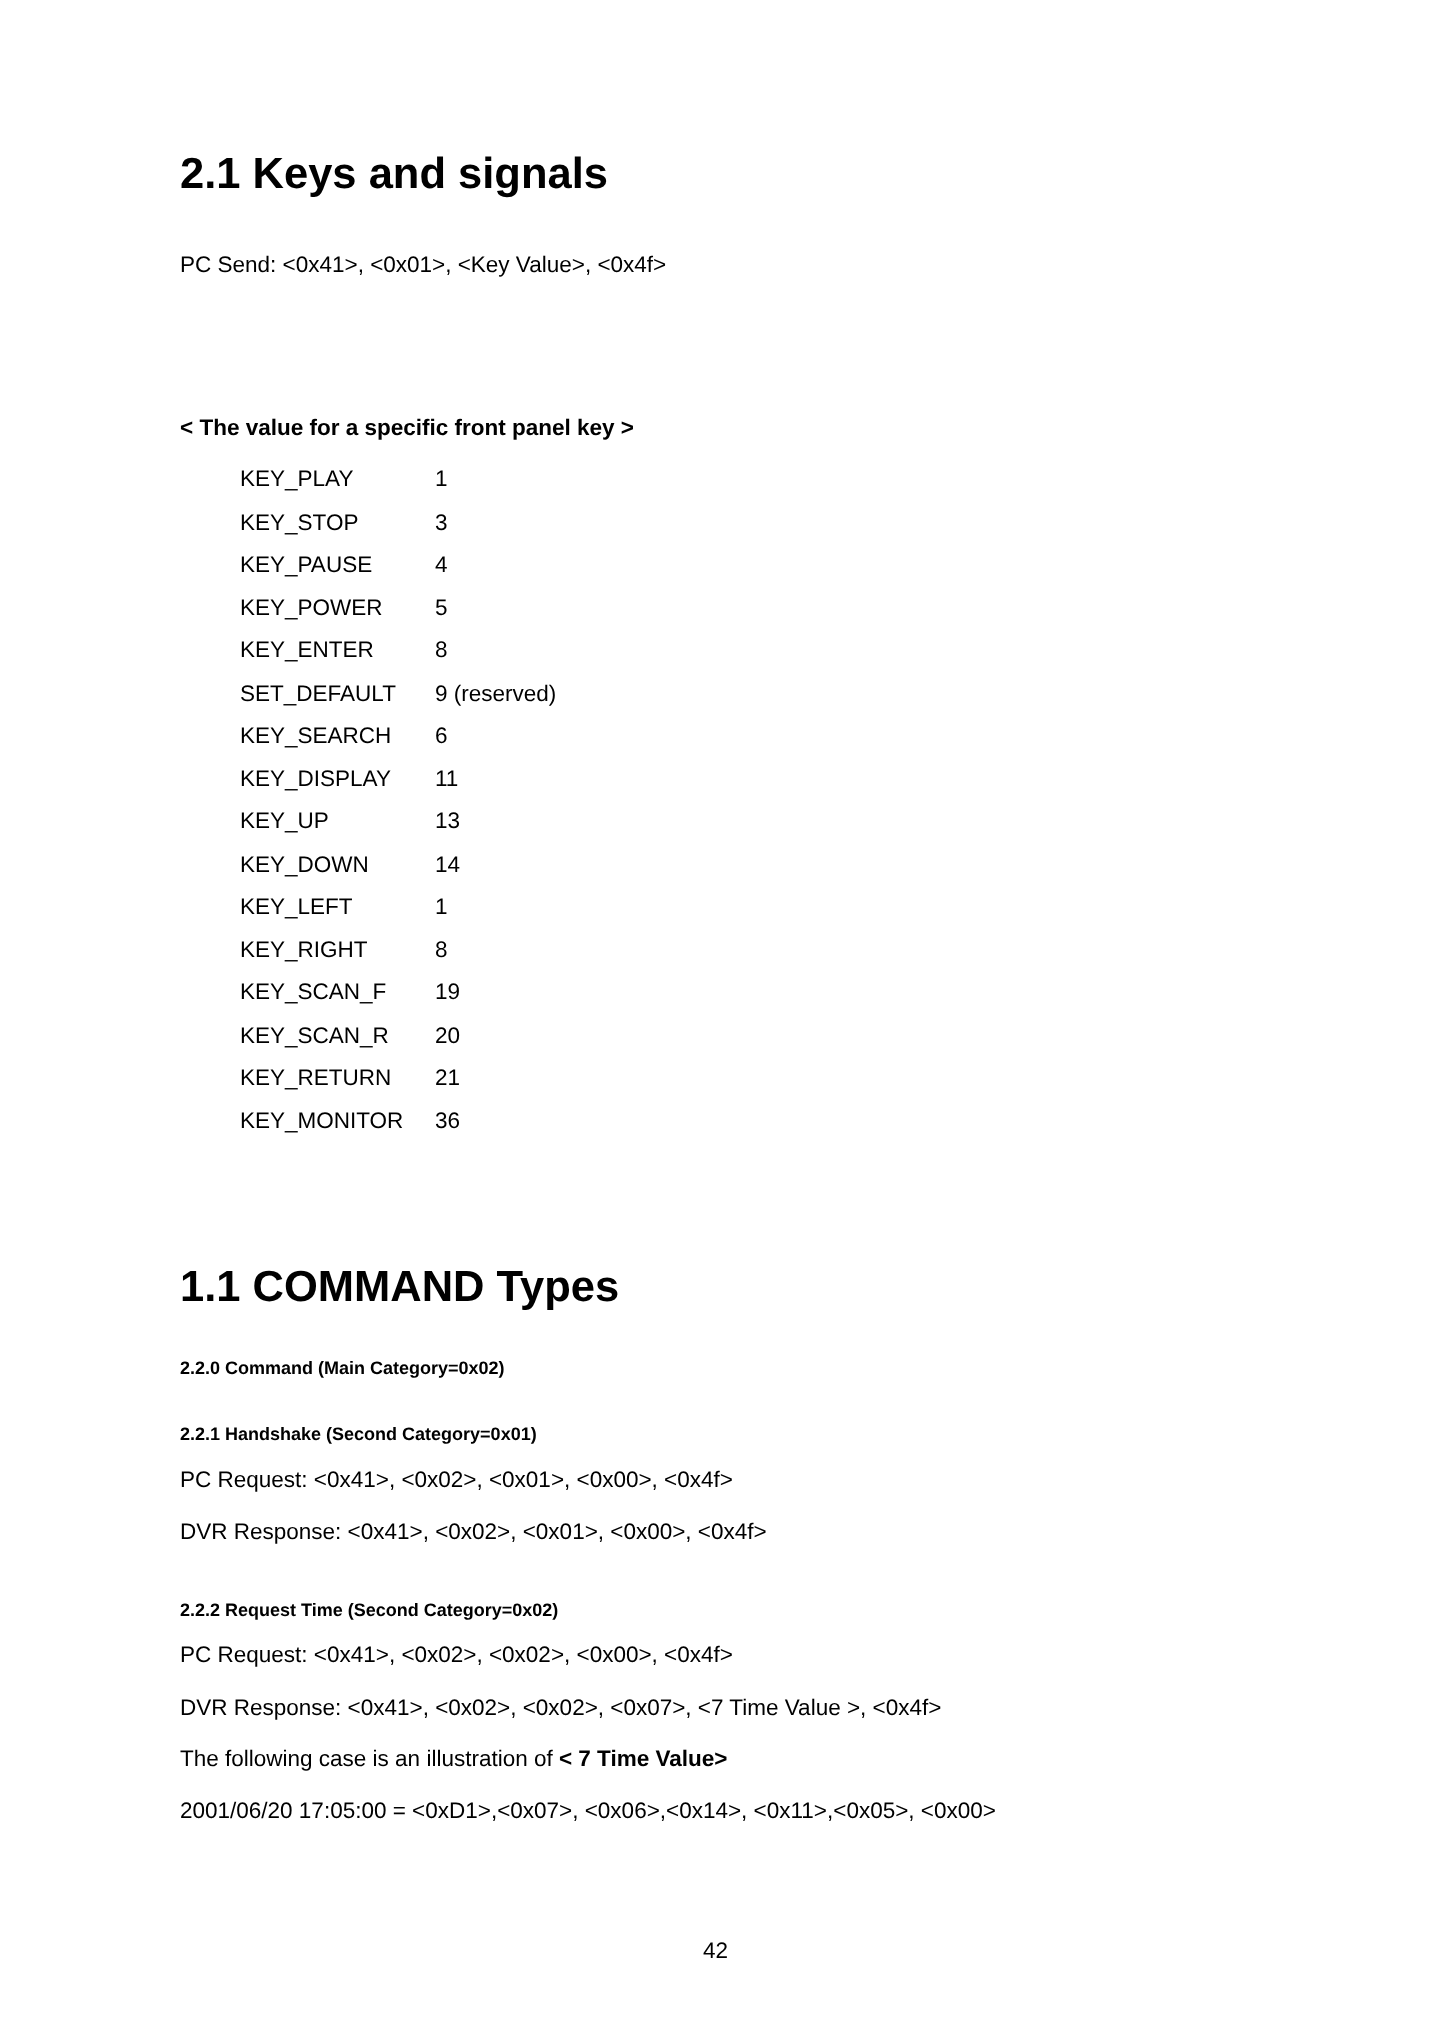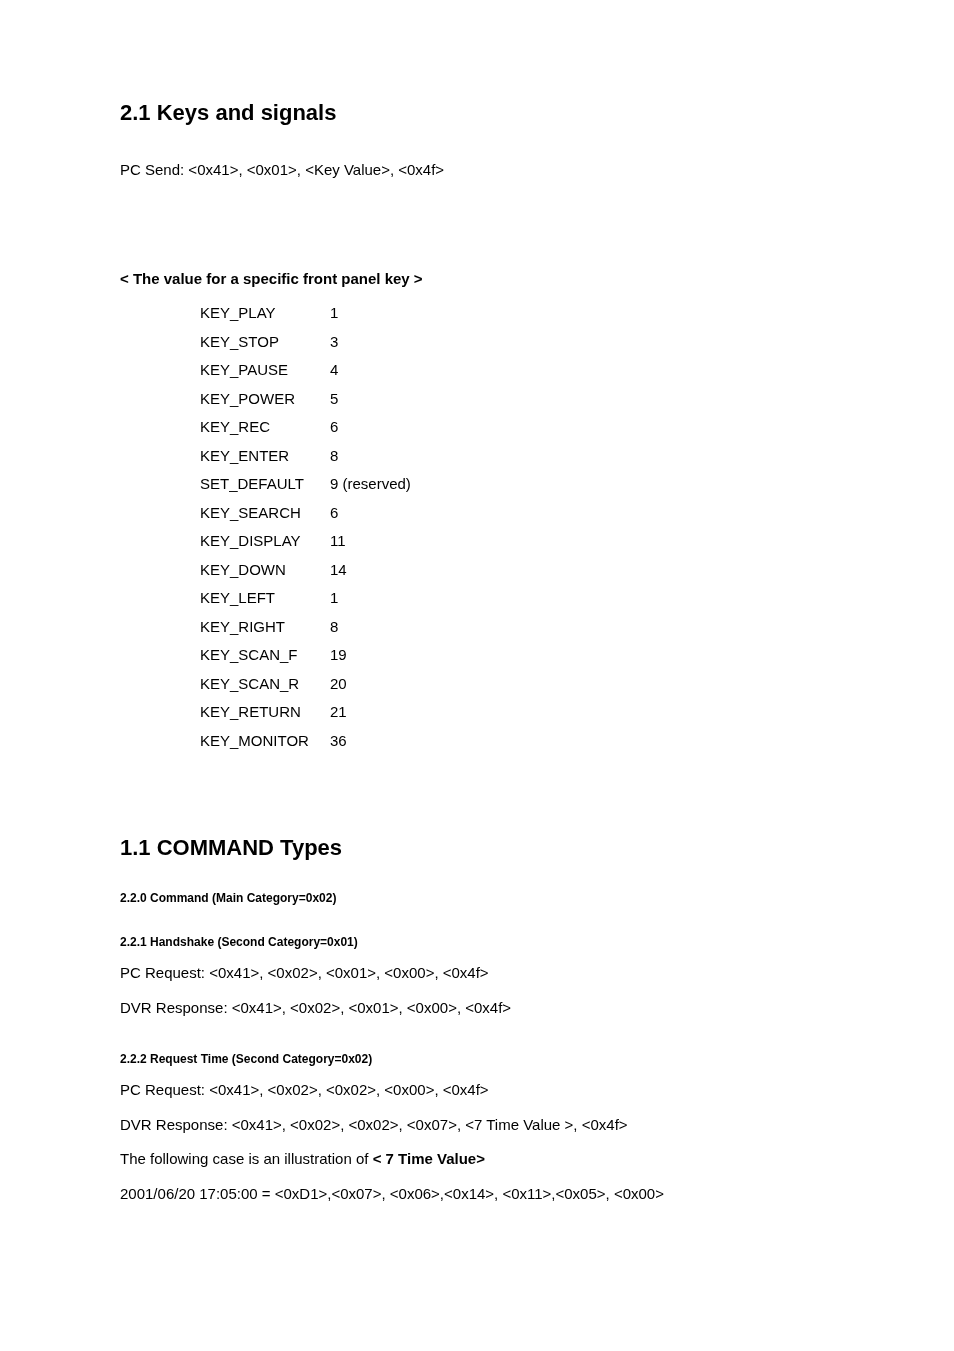--- a/index.html
+++ b/index.html
@@ -8,33 +8,33 @@
     color: #000;
     background: #fff;
     margin: 0;
     padding: 0;
     width: 954px;
   }
   .page {
     padding: 80px 120px 60px 120px;
   }
   .h2 {
-    font-size: 22px;
+    font-size: 29px;
     font-weight: bold;
     margin: 20px 0 30px 0;
   }
   .h3 {
     font-size: 12px;
     font-weight: bold;
     margin: 30px 0 10px 0;
   }
   .indent1 { margin-left: 80px; }
   .line { margin: 6px 0; line-height: 1.9; }
   .bold { font-weight: bold; margin-top: 44px; }
-  .keytable { margin-left: 80px; }
+  .keytable { margin-left: 40px; }
   .keytable .row { display: flex; line-height: 1.9; }
   .keytable .keyname { width: 130px; }
   .keytable .keyval { }
   .spacer-md { height: 30px; }
   .spacer-lg { height: 60px; }
   .pagenum { text-align: center; margin-top: 70px; font-size: 15px; }
 </style>
 </head>
 <body>
 
@@ -59,38 +59,38 @@
       </div>
     <div class="row">
         <span class="keyname">KEY_PAUSE</span>
         <span class="keyval">4</span>
       </div>
     <div class="row">
         <span class="keyname">KEY_POWER</span>
         <span class="keyval">5</span>
       </div>
     <div class="row">
-        <span class="keyname">KEY_REC</span>
-        <span class="keyval">6</span>
-      </div>
-    <div class="row">
         <span class="keyname">KEY_ENTER</span>
         <span class="keyval">8</span>
       </div>
     <div class="row">
         <span class="keyname">SET_DEFAULT</span>
         <span class="keyval">9 (reserved)</span>
       </div>
     <div class="row">
         <span class="keyname">KEY_SEARCH</span>
         <span class="keyval">6</span>
       </div>
     <div class="row">
         <span class="keyname">KEY_DISPLAY</span>
         <span class="keyval">11</span>
+      </div>
+    <div class="row">
+        <span class="keyname">KEY_UP</span>
+        <span class="keyval">13</span>
       </div>
     <div class="row">
         <span class="keyname">KEY_DOWN</span>
         <span class="keyval">14</span>
       </div>
     <div class="row">
         <span class="keyname">KEY_LEFT</span>
         <span class="keyval">1</span>
       </div>
     <div class="row">
@@ -126,14 +126,15 @@
   <div class="indent1 line">DVR Response: &lt;0x41&gt;, &lt;0x02&gt;, &lt;0x01&gt;, &lt;0x00&gt;, &lt;0x4f&gt;</div>
 
   <div class="h3">2.2.2 Request Time (Second Category=0x02)</div>
   <div class="indent1 line">PC Request: &lt;0x41&gt;, &lt;0x02&gt;, &lt;0x02&gt;, &lt;0x00&gt;, &lt;0x4f&gt;</div>
   <div class="indent1 line">DVR Response: &lt;0x41&gt;, &lt;0x02&gt;, &lt;0x02&gt;, &lt;0x07&gt;, &lt;7 Time Value &gt;, &lt;0x4f&gt;</div>
   <div class="indent1 line">
     <span>The following case is an illustration of </span><span class="bold">&lt; 7 Time Value&gt;</span>
   </div>
   <div class="indent1 line">2001/06/20 17:05:00 = &lt;0xD1&gt;,&lt;0x07&gt;, &lt;0x06&gt;,&lt;0x14&gt;, &lt;0x11&gt;,&lt;0x05&gt;, &lt;0x00&gt;</div>
 
+  <div class="pagenum">42</div>
 
 </div>
 
 </body></html>

